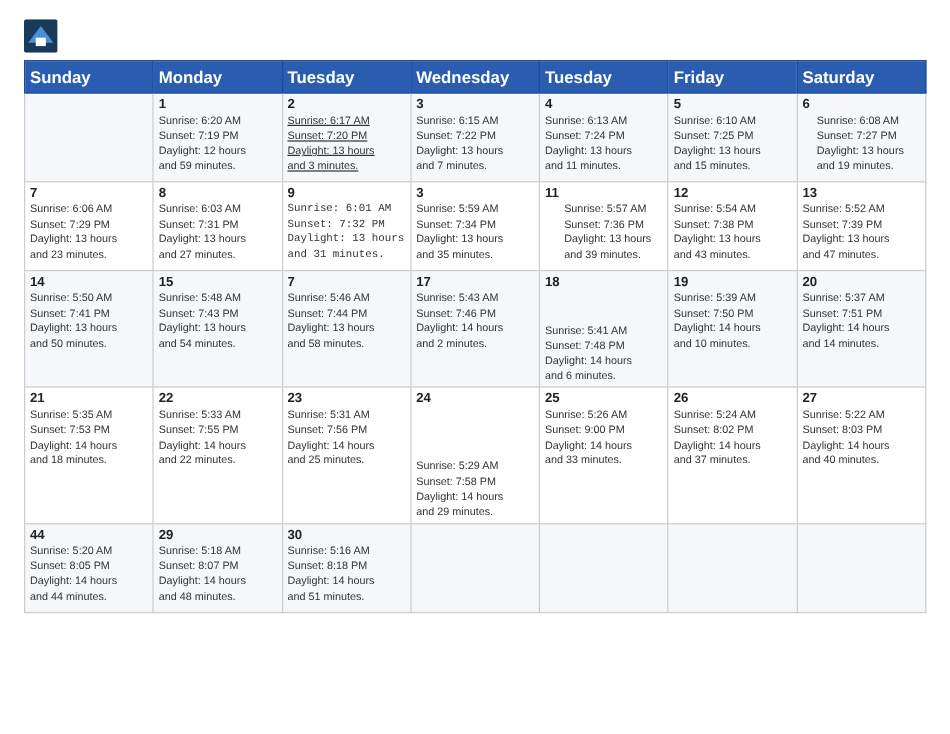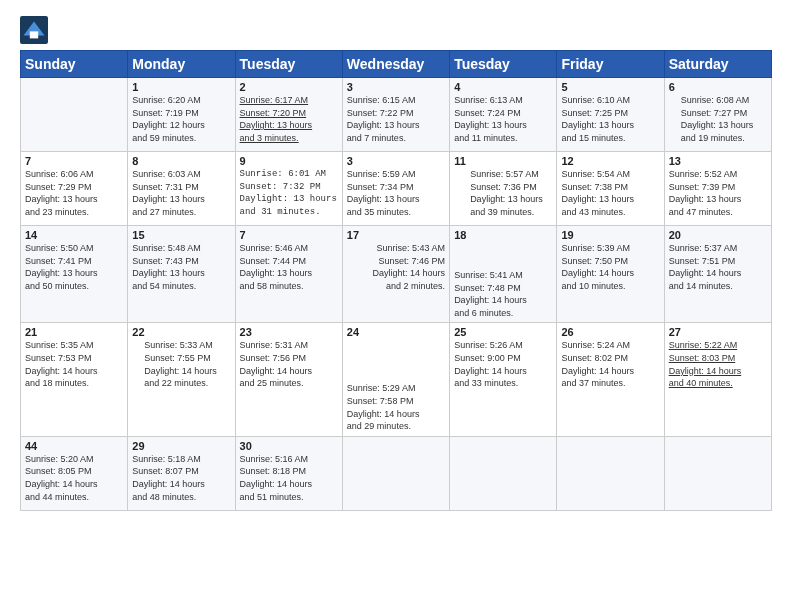--- a/index.html
+++ b/index.html
@@ -240,21 +240,21 @@
           </td>
           <td>
             <span class="day-num">7</span>
             <div class="cell-text" style="white-space: pre-line;">Sunrise: 5:46 AM
 Sunset: 7:44 PM
 Daylight: 13 hours
 and 58 minutes.</div>
           </td>
           <td>
             <span class="day-num">17</span>
-            <div class="cell-text" style="white-space: pre-line; text-align: right;">Sunrise: 5:43 AM
+            <div class="cell-text" style="white-space: pre-line;">Sunrise: 5:43 AM
 Sunset: 7:46 PM
 Daylight: 14 hours
 and 2 minutes.</div>
           </td>
           <td>
             <span class="day-num">18</span>
             <div class="cell-text" style="white-space: pre-line; margin-top: 28px;">Sunrise: 5:41 AM
 Sunset: 7:48 PM
 Daylight: 14 hours
 and 6 minutes.</div>
@@ -277,21 +277,21 @@
         <tr>
           <td>
             <span class="day-num">21</span>
             <div class="cell-text" style="white-space: pre-line;">Sunrise: 5:35 AM
 Sunset: 7:53 PM
 Daylight: 14 hours
 and 18 minutes.</div>
           </td>
           <td>
             <span class="day-num">22</span>
-            <div class="cell-text" style="white-space: pre-line; margin-left: 12px;">Sunrise: 5:33 AM
+            <div class="cell-text" style="white-space: pre-line;">Sunrise: 5:33 AM
 Sunset: 7:55 PM
 Daylight: 14 hours
 and 22 minutes.</div>
           </td>
           <td>
             <span class="day-num">23</span>
             <div class="cell-text" style="white-space: pre-line;">Sunrise: 5:31 AM
 Sunset: 7:56 PM
 Daylight: 14 hours
 and 25 minutes.</div>
@@ -312,21 +312,21 @@
           </td>
           <td>
             <span class="day-num">26</span>
             <div class="cell-text" style="white-space: pre-line;">Sunrise: 5:24 AM
 Sunset: 8:02 PM
 Daylight: 14 hours
 and 37 minutes.</div>
           </td>
           <td>
             <span class="day-num">27</span>
-            <div class="cell-text" style="white-space: pre-line; text-decoration: underline;">Sunrise: 5:22 AM
+            <div class="cell-text" style="white-space: pre-line;">Sunrise: 5:22 AM
 Sunset: 8:03 PM
 Daylight: 14 hours
 and 40 minutes.</div>
           </td>
         </tr>
         <tr>
           <td>
             <span class="day-num">44</span>
             <div class="cell-text" style="white-space: pre-line;">Sunrise: 5:20 AM
 Sunset: 8:05 PM

